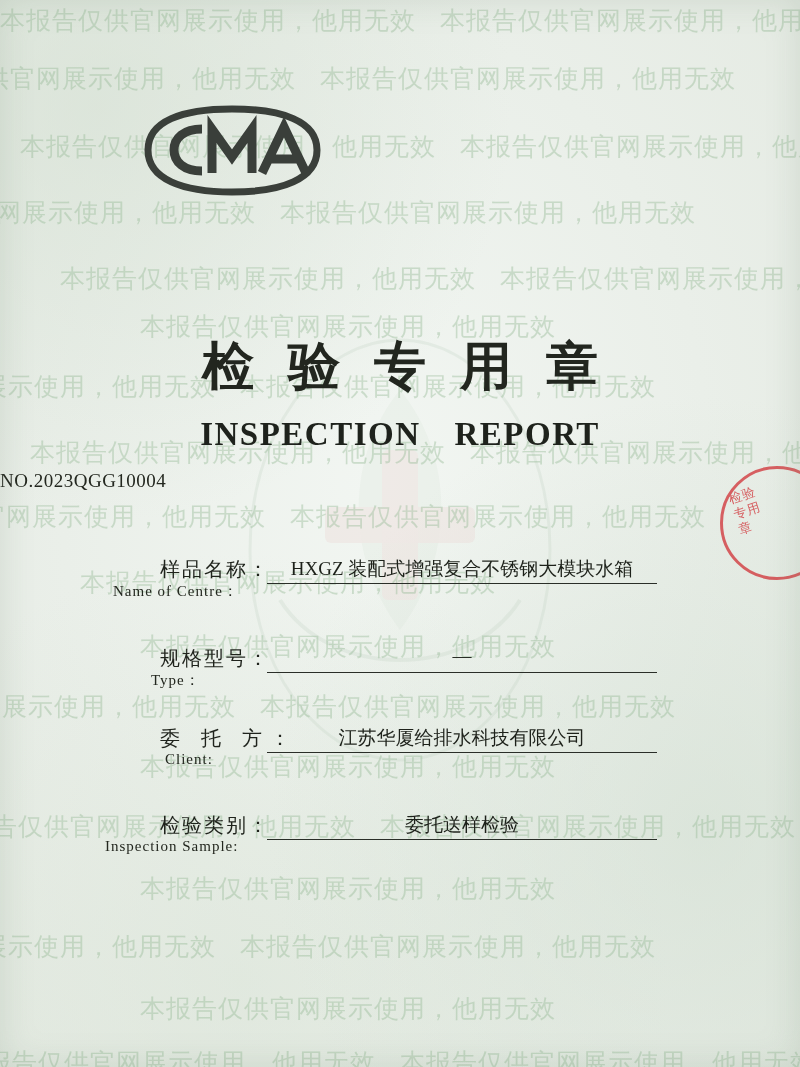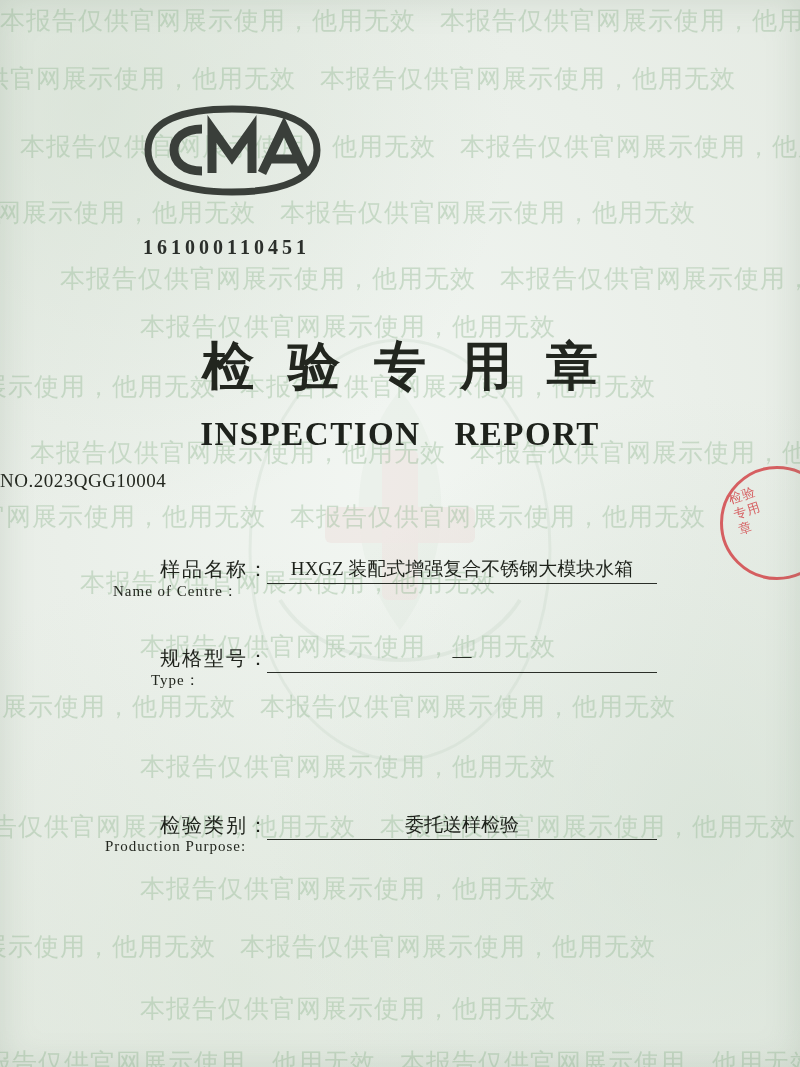--- a/index.html
+++ b/index.html
@@ -285,21 +285,20 @@
 
   <div class="content">
 
     <svg class="cma-logo" viewBox="0 0 185 95">
       <path d="M8 47 C8 18 42 6 92 6 C142 6 177 18 177 47 C177 76 142 89 92 89 C42 89 8 76 8 47 Z" fill="none" stroke="#3a3f3a" stroke-width="7"></path>
       <path d="M62 26 C44 26 34 35 34 47 C34 59 44 68 62 68" fill="none" stroke="#3a3f3a" stroke-width="9" stroke-linecap="butt"></path>
       <path d="M72 70 L72 26 L92 54 L112 26 L112 70" fill="none" stroke="#3a3f3a" stroke-width="9" stroke-linejoin="miter" stroke-linecap="butt"></path>
       <path d="M122 70 L144 24 L166 70 M130 56 L158 56" fill="none" stroke="#3a3f3a" stroke-width="9" stroke-linejoin="miter"></path>
     </svg>
 
-    <div class="cert-number">161000110451</div>
 
     <div class="title-cn">检验专用章</div>
 
     <div class="title-en">
       <span>INSPECTION</span><span class="gap"></span><span>REPORT</span>
     </div>
 
     <div class="report-no">NO.2023QGG10004</div>
 
     <div class="field field-sample">
@@ -307,24 +306,29 @@
       <div class="label-en">Name of Centre：</div>
       <div class="value">HXGZ 装配式增强复合不锈钢大模块水箱</div>
     </div>
 
     <div class="field field-type">
       <div class="label-cn">规格型号：</div>
       <div class="label-en">Type：</div>
       <div class="value">—</div>
     </div>
 
+    <div class="field field-client">
+      <div class="label-cn">委 托 方：</div>
+      <div class="label-en">Client:</div>
+      <div class="value">江苏华厦给排水科技有限公司</div>
+    </div>
 
     <div class="field field-purpose wide">
       <div class="label-cn">检验类别：</div>
-      <div class="label-en">Production Purpose:</div>
+      <div class="label-en">Inspection Sample:</div>
       <div class="value">委托送样检验</div>
     </div>
 
 
   </div>
 
   <div class="seal">
     <div class="seal-text">检验专用章</div>
   </div>
 

